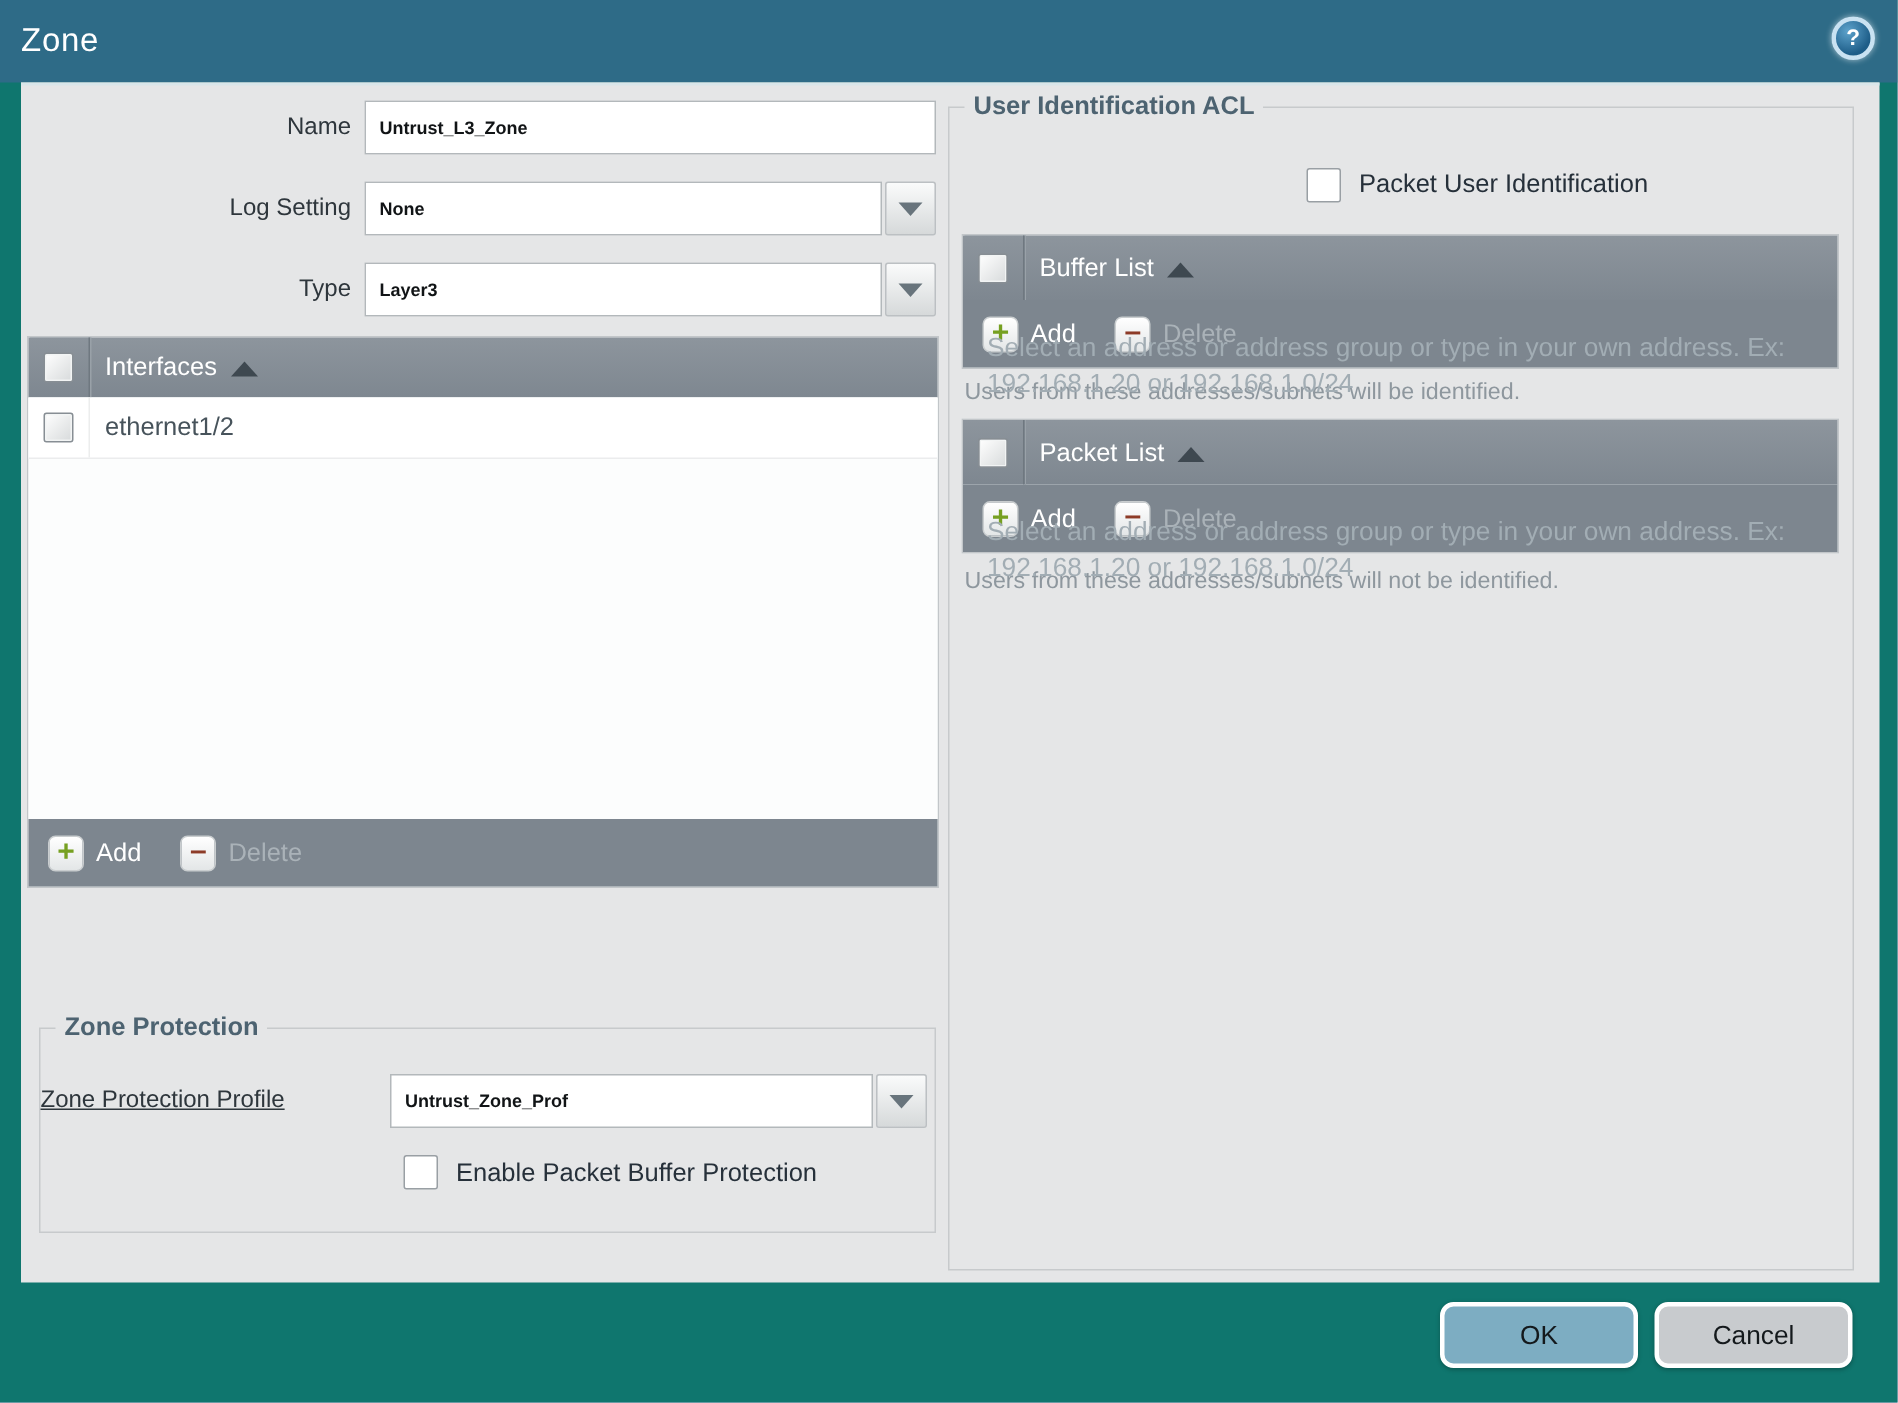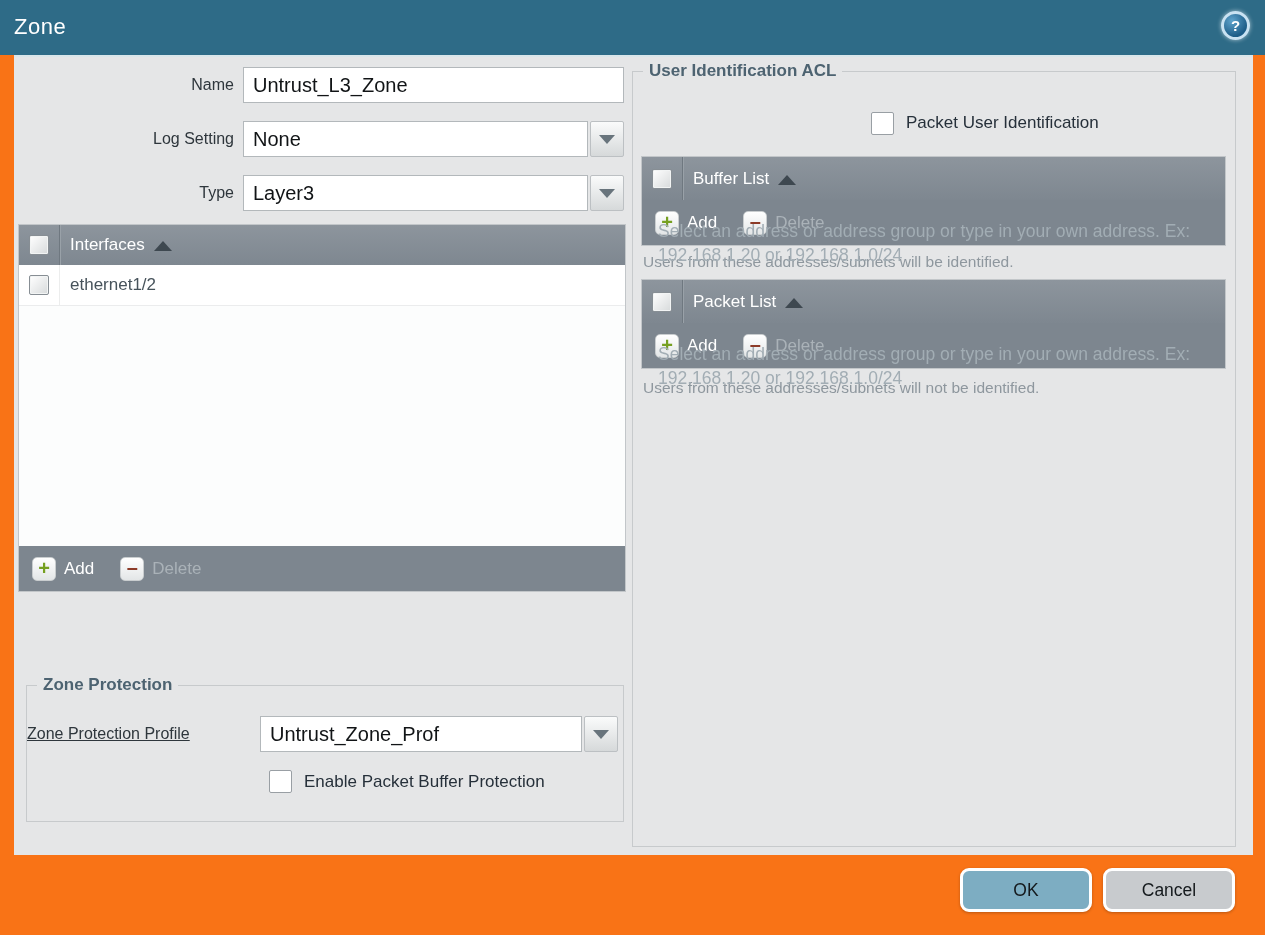--- a/index.html
+++ b/index.html
@@ -3,21 +3,21 @@
 <meta charset="utf-8">
 <style>
   * { margin:0; padding:0; box-sizing:border-box; }
   html,body { width:1265px; height:935px; }
   body {
     font-family:"Liberation Sans", sans-serif;
     background:#2e6b87;
     position:relative;
     overflow:hidden;
   }
-  .screen { position:absolute; inset:0; width:1265px; height:935px; background:#f97316; }
+  .screen { position:absolute; inset:0; width:1265px; height:935px; background:#0f766e; }
 
   
   .titlebar { position:absolute; left:0; top:0; width:1265px; height:55px; background:#2e6b87; }
   .title-text {
     position:absolute; left:14px; top:14px;
     color:#ffffff; font-size:22px; font-weight:300; letter-spacing:.5px;
   }
   .help-btn {
     position:absolute; right:15px; top:11px; width:29px; height:29px;
     border-radius:50%;
@@ -38,21 +38,21 @@
   
   .form-area { position:absolute; left:0; top:10px; width:612px; }
   .form-row { display:flex; align-items:center; margin-bottom:18px; height:36px; }
   .form-label {
     width:229px; text-align:right; padding-right:9px;
     font-size:16px; color:#2e363c;
   }
   .text-input {
     height:36px; border:1px solid #b3b8bb; background:#ffffff;
     font-family:"Liberation Sans", sans-serif;
-    font-size:20px; color:#111416; padding:0 9px; outline:none;
+    font-size:12px; color:#111416; padding:0 9px; outline:none;font-weight:bold;
   }
   .w-full { width:381px; }
   .w-combo { width:345px; }
   .arrow-btn {
     width:34px; height:36px; margin-left:2px;
     border:1px solid #bcc0c3; border-radius:2px;
     background:linear-gradient(#fafbfb, #d6d9da);
     display:flex; align-items:center; justify-content:center; cursor:pointer;
   }
   .arrow-down {

